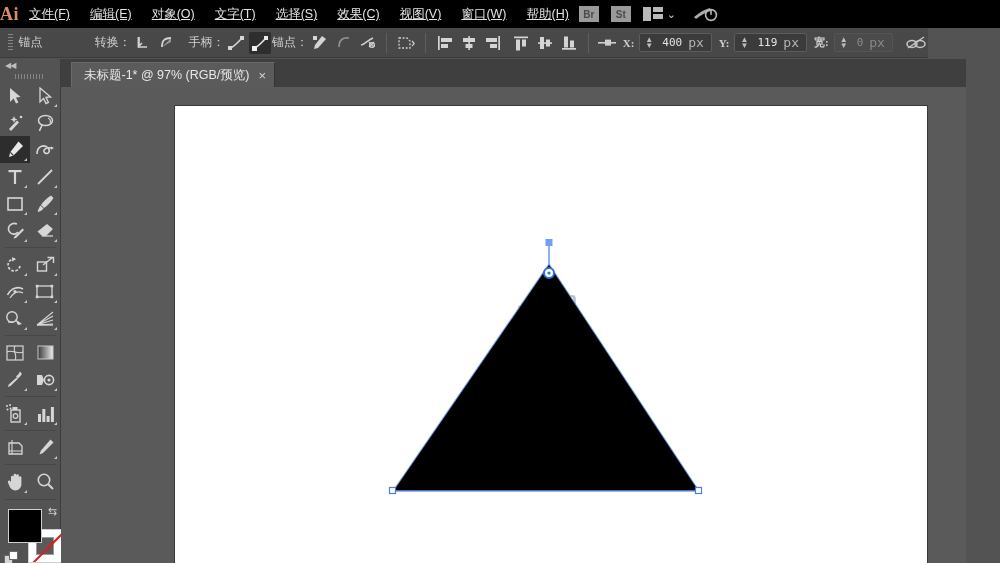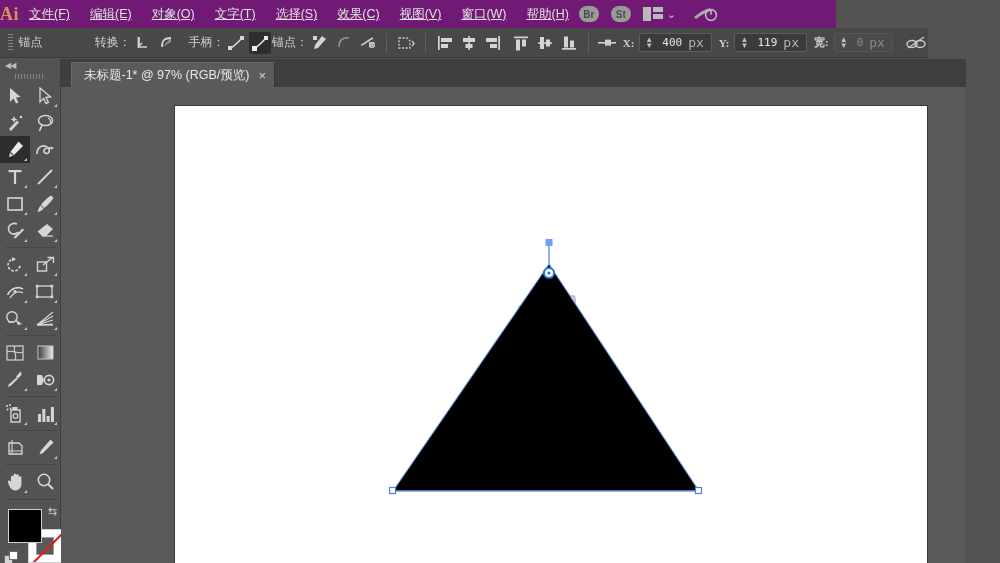--- a/index.html
+++ b/index.html
@@ -7,38 +7,38 @@
     width:1000px;height:563px;overflow:hidden;
     background:#535353;
     font-family:"Liberation Sans","DejaVu Sans",sans-serif;
     font-size:12px;color:#c8c8c8;
     -webkit-font-smoothing:antialiased;
   }
   .app{position:relative;width:1000px;height:563px;}
 
   
   .menubar{
-    position:absolute;left:0;top:0;width:836px;height:28px;
-    background:#701a75;display:flex;align-items:center;
+    position:absolute;left:0;top:0;width:1000px;height:28px;
+    background:#000000;display:flex;align-items:center;
     box-sizing:border-box;
   }
   .ai-logo{
     width:34px;height:28px;display:flex;align-items:center;justify-content:center;
     color:#d98f5f;font-size:18px;font-weight:bold;letter-spacing:.5px;
     font-family:"Liberation Serif","DejaVu Serif",serif;
   }
   .menu-item{
     padding:0 10px;height:28px;line-height:28px;color:#e2e2e2;font-size:12.5px;
     white-space:nowrap;cursor:default;text-decoration:underline;
   }
   .menu-right{margin-left:auto;display:flex;align-items:center;padding-right:300px;}
   .badge-btn{
     width:20px;height:16px;background:#9a9a9a;color:#4a4a4a;font-size:10px;
     display:flex;align-items:center;justify-content:center;margin-right:12px;
-    border-radius:8px;font-weight:bold;
+    border-radius:0;font-weight:bold;
   }
   .grid-icon{width:20px;height:14px;margin-right:4px;position:relative;}
   .grid-icon i{position:absolute;background:#b9b9b9;display:block;}
   .grid-icon i:nth-child(1){left:0;top:0;width:8px;height:14px;}
   .grid-icon i:nth-child(2){left:10px;top:0;width:10px;height:5px;}
   .grid-icon i:nth-child(3){left:10px;top:7px;width:10px;height:5px;}
   .chev{color:#c9c9c9;font-size:11px;margin-right:16px;}
   .power-ico{width:26px;height:18px;position:relative;}
 
   

